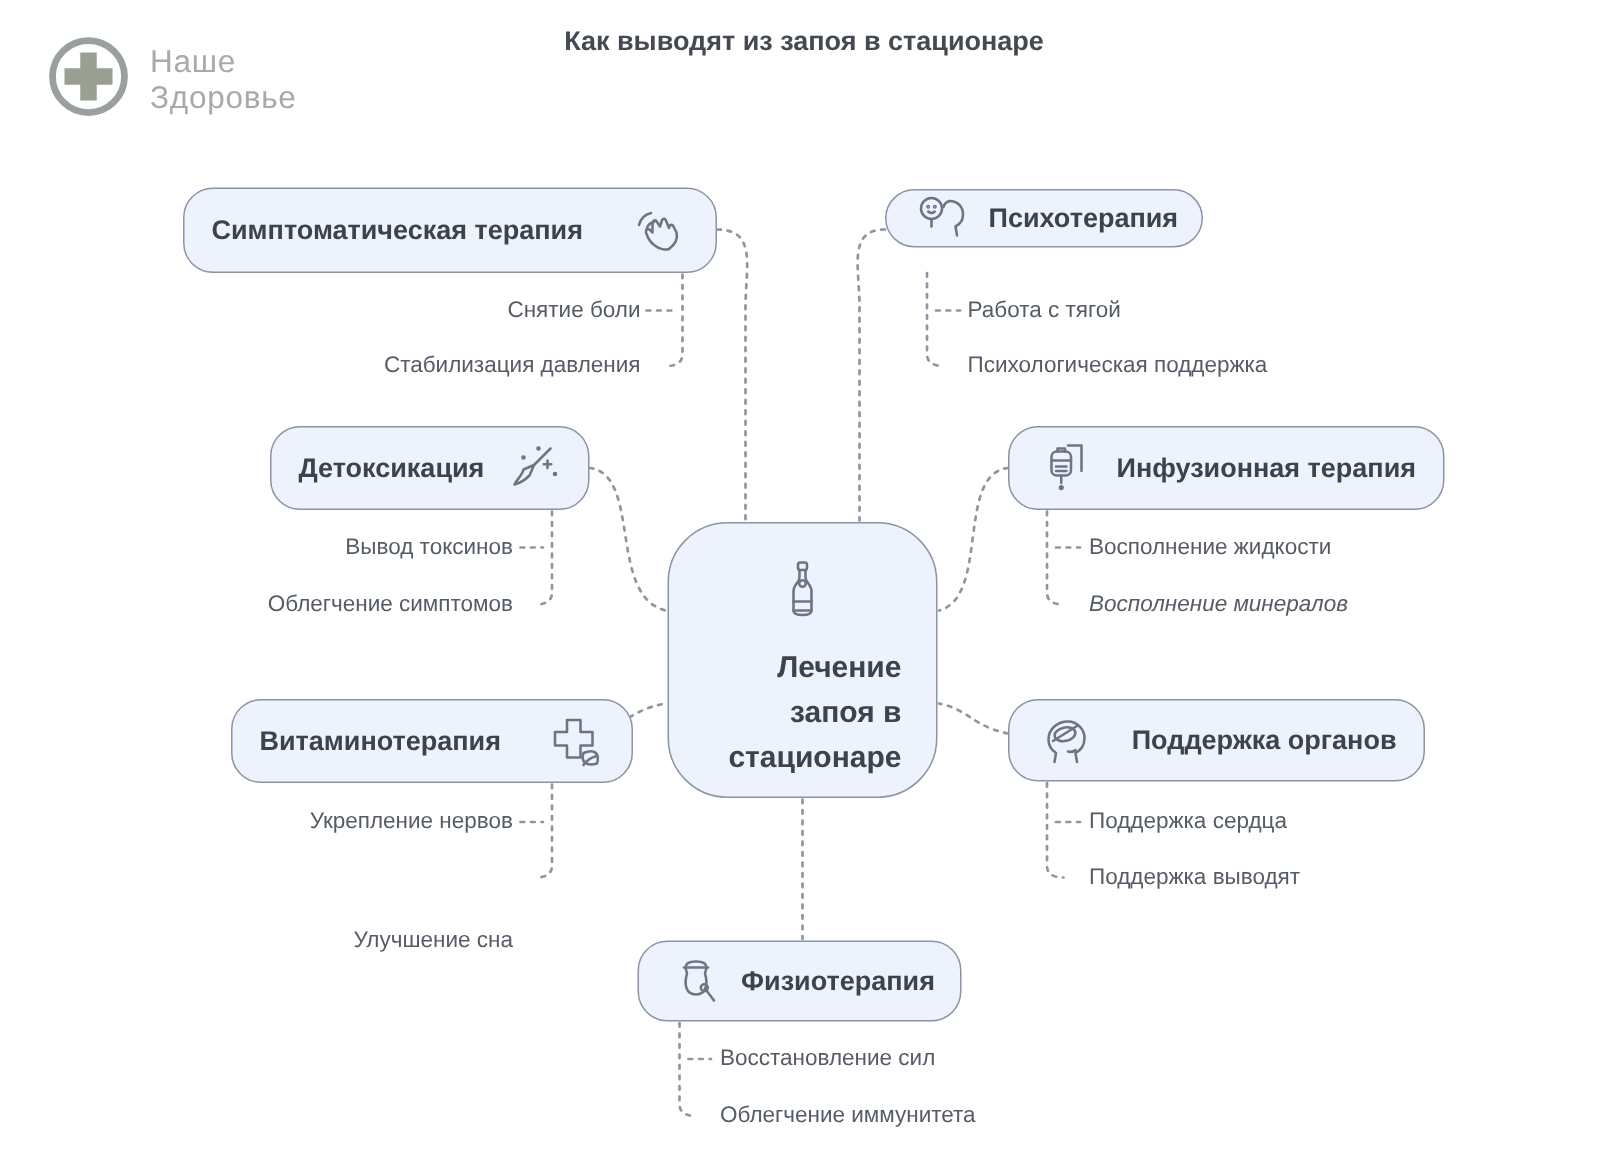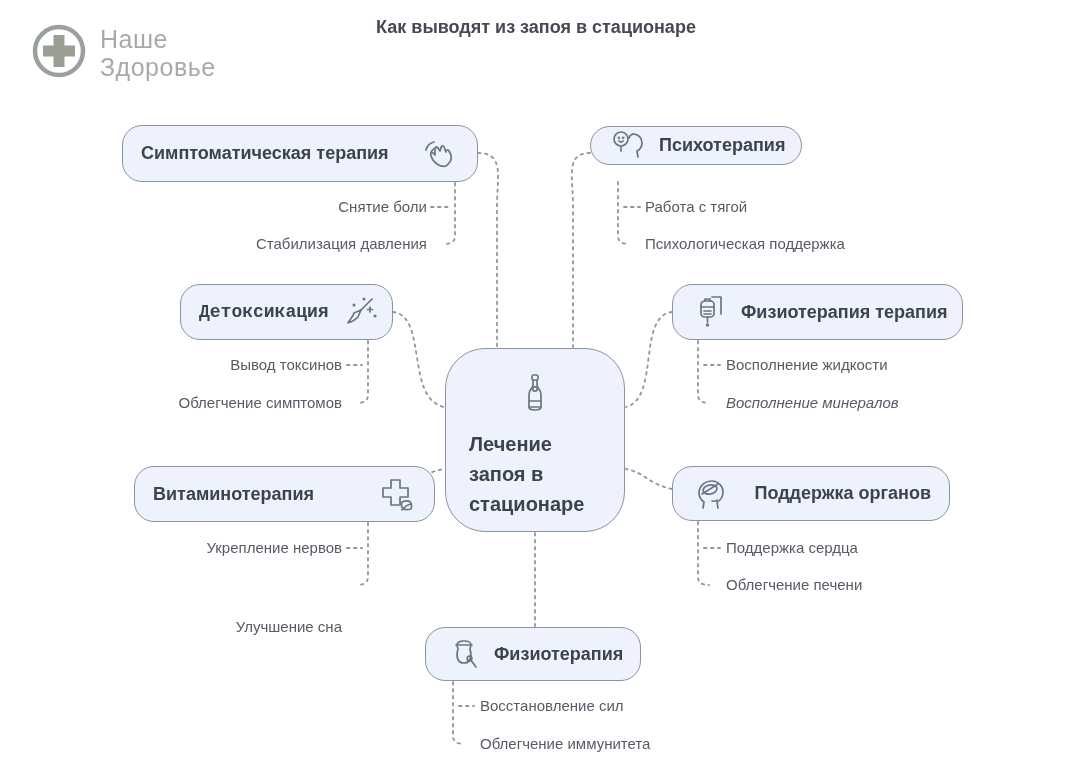--- a/index.html
+++ b/index.html
@@ -18,52 +18,52 @@
   .stage{
     position:relative;width:1066px;height:768px;background:#ffffff;
     font-family:"Liberation Sans",sans-serif;overflow:hidden;
   }
   .connector-layer{position:absolute;left:0;top:0;z-index:0;}
   .connector-layer path{fill:none;stroke:var(--connector);stroke-width:1.8;
     stroke-dasharray:2.5 4.5;stroke-linecap:round;}
 
   
   .logo{position:absolute;left:30px;top:22px;display:flex;align-items:center;gap:12px;z-index:2;}
-  .logo-text{font-size:25px;line-height:1.12;color:var(--logo-gray);letter-spacing:.5px;}
+  .logo-text{font-size:21px;line-height:1.12;color:var(--logo-gray);letter-spacing:.5px;}
   .page-title{
     position:absolute;left:360px;top:14px;width:352px;text-align:center;
     font-size:18px;font-weight:bold;color:var(--title-text);line-height:1.45;z-index:2;
   }
 
   
   .node{
     position:absolute;background:var(--node-fill);border:1.6px solid var(--node-border);
     border-radius:20px;display:flex;align-items:center;justify-content:space-between;
     padding:12px 18px;gap:10px;z-index:1;
   }
   .node-label{font-size:18px;font-weight:bold;color:var(--node-text);white-space:nowrap;}
   .node svg{flex:0 0 auto;display:block;}
   .icon path,.icon circle,.icon rect,.icon ellipse,.icon line{
     fill:none;stroke:var(--icon-stroke);stroke-width:1.7;stroke-linecap:round;stroke-linejoin:round;}
 
   #box-symptomatic{left:122px;top:125px;width:356px;height:57px;}
   #box-psychotherapy{left:590px;top:126px;width:212px;height:39px;}
-  #box-detox{left:180px;top:284px;width:213px;height:56px;font-family:Liberation Mono, monospace;}
+  #box-detox{left:180px;top:284px;width:213px;height:56px;}
   #box-infusion{left:672px;top:284px;width:291px;height:56px;}
-  #box-vitamin{left:134px;top:466px;width:301px;height:56px;gap:29px;}
+  #box-vitamin{left:154px;top:466px;width:268px;height:56px;gap:29px;}
   #box-organs{left:672px;top:466px;width:278px;height:55px;}
   #box-physio{left:425px;top:627px;width:216px;height:54px;}
 
   #center-node{
     position:absolute;left:445px;top:348px;width:180px;height:184px;
     background:var(--node-fill);border:1.6px solid var(--node-border);border-radius:40px;
     display:flex;flex-direction:column;align-items:center;padding-top:22px;gap:6px;z-index:1;
   }
   .center-label{font-size:20px;font-weight:bold;color:var(--node-text);
-    text-align:left;line-height:1.5;width:132px;}
+    text-align:right;line-height:1.5;width:132px;}
 
   
   .child{position:absolute;font-size:15px;color:var(--child-text);height:20px;
     line-height:20px;white-space:nowrap;z-index:1;}
   .ra{text-align:right;}
   #c-sym-0{left:127px;top:197px;width:300px;}
   #c-sym-1{left:127px;top:234px;width:300px;}
   #c-psy-0{left:645px;top:197px;}
   #c-psy-1{left:645px;top:234px;}
   #c-det-0{left:42px;top:355px;width:300px;}
@@ -186,21 +186,21 @@
       <svg width="40" height="40" viewBox="0 0 40 40">
         <path d="M14 9V7h5v2"></path>
         <rect x="10" y="9" width="13" height="16" rx="3.5"></rect>
         <path d="M10 15h13"></path>
         <path d="M13 19h7M13 22h7"></path>
         <path d="M16.5 25v5"></path>
         <circle cx="16.5" cy="33" r="0.9"></circle>
         <path d="M21 5h9v17"></path>
       </svg>
     </span>
-    <span class="node-label">Физиотерапия терапия</span>
+    <span class="node-label">Инфузионная терапия</span>
   </div>
   <div class="child" id="c-inf-0">Восполнение жидкости</div>
   <div class="child" id="c-inf-1">Восполнение минералов</div>
 
   <div class="node" id="box-vitamin">
     <span class="node-label">Витаминотерапия</span>
     <span class="icon">
       <svg width="40" height="40" viewBox="0 0 40 40">
         <path d="M15 6h9v8h8v9h-8v8h-9v-8H7v-9h8z"></path>
         <path d="M26 28c7-3 11 0 9 7-7 2-11-1-9-7z" fill="#edf2fc"></path>
@@ -216,21 +216,21 @@
       <svg width="40" height="40" viewBox="0 0 40 40">
         <path d="M12 34l1-6c-3-2-5-5-5-9 0-7 6-12 13-12 6 0 11 5 11 11 0 4-2 8-6 10l1 6"></path>
         <ellipse cx="19" cy="15.5" rx="7" ry="4.5" transform="rotate(-12 19 15.5)"></ellipse>
         <path d="M11 20 27 10"></path>
         <path d="M26 26c-1 1-3 1.5-5 1"></path>
       </svg>
     </span>
     <span class="node-label">Поддержка органов</span>
   </div>
   <div class="child" id="c-org-0">Поддержка сердца</div>
-  <div class="child" id="c-org-1">Облегчение печени</div>
+  <div class="child" id="c-org-1">Поддержка выводят</div>
 
   <div class="node" id="box-physio">
     <span class="icon">
       <svg width="40" height="40" viewBox="0 0 40 40">
         <path d="M13 11c0-3 3-4 7-4s7 1 7 4l-1 4c2 7 1 14-6 14s-8-7-6-14z"></path>
         <path d="M12 11h16"></path>
         <path d="M26 25l6 8"></path>
         <circle cx="25.5" cy="24.5" r="2.3"></circle>
       </svg>
     </span>

